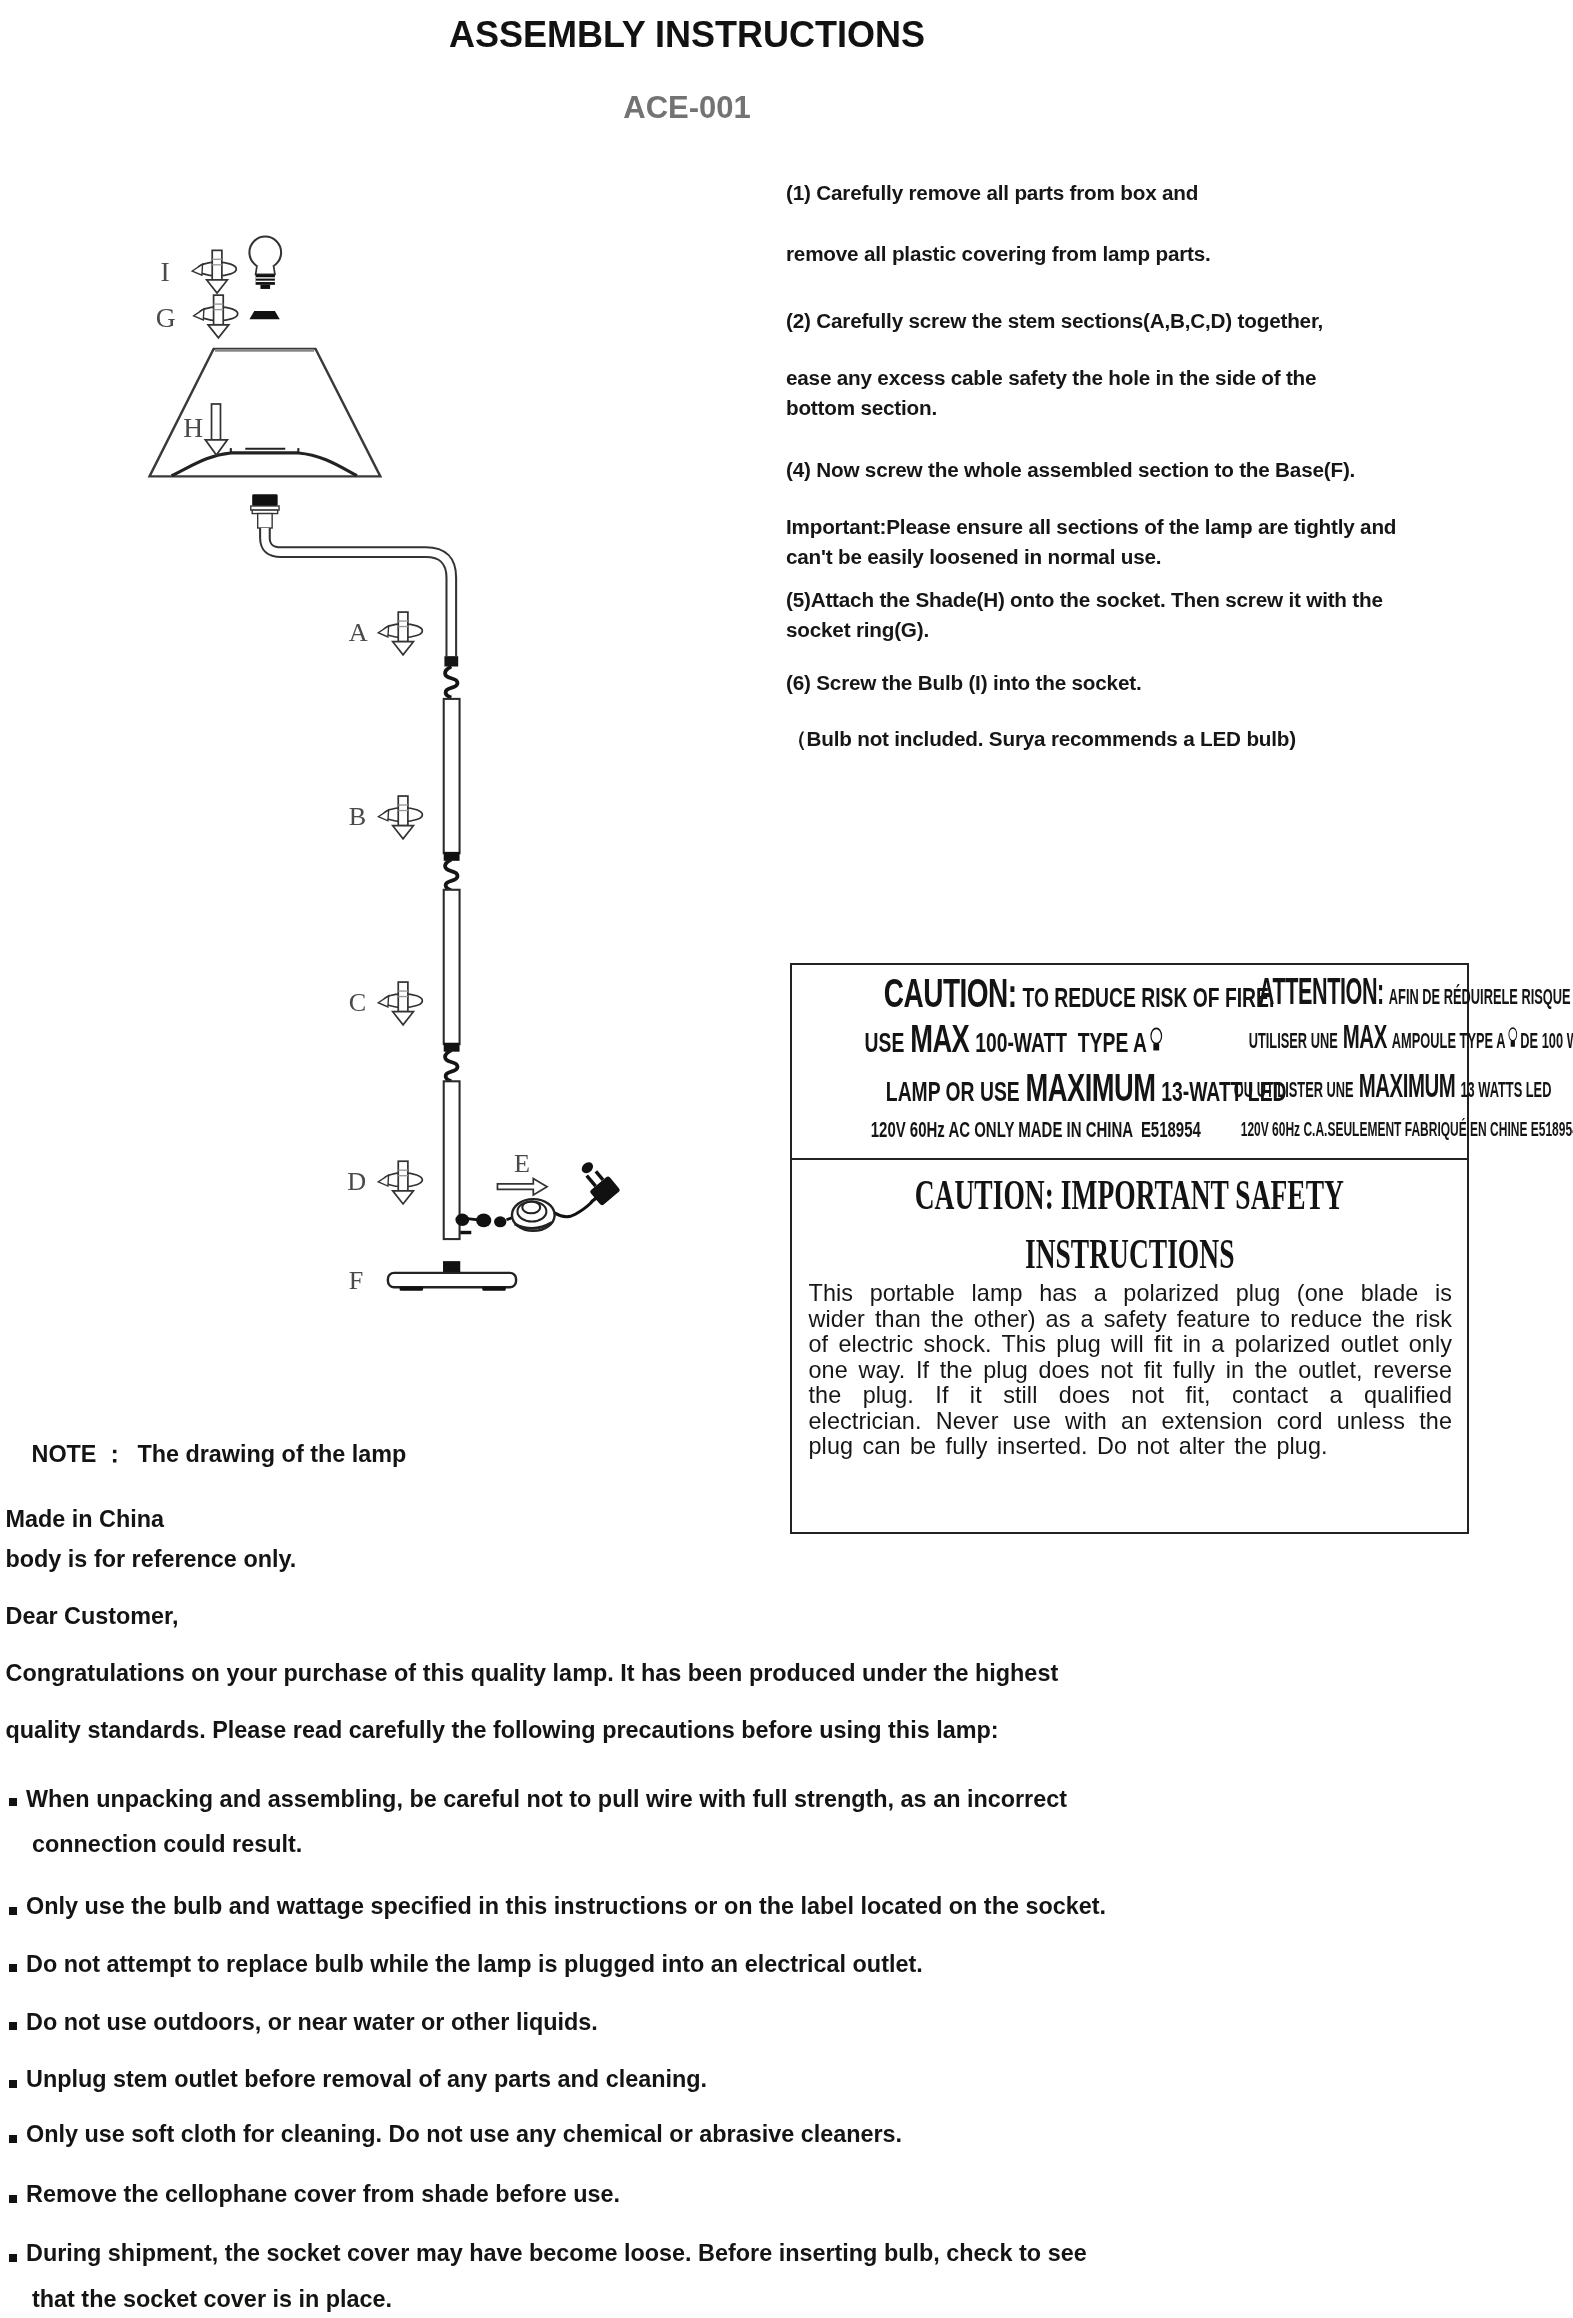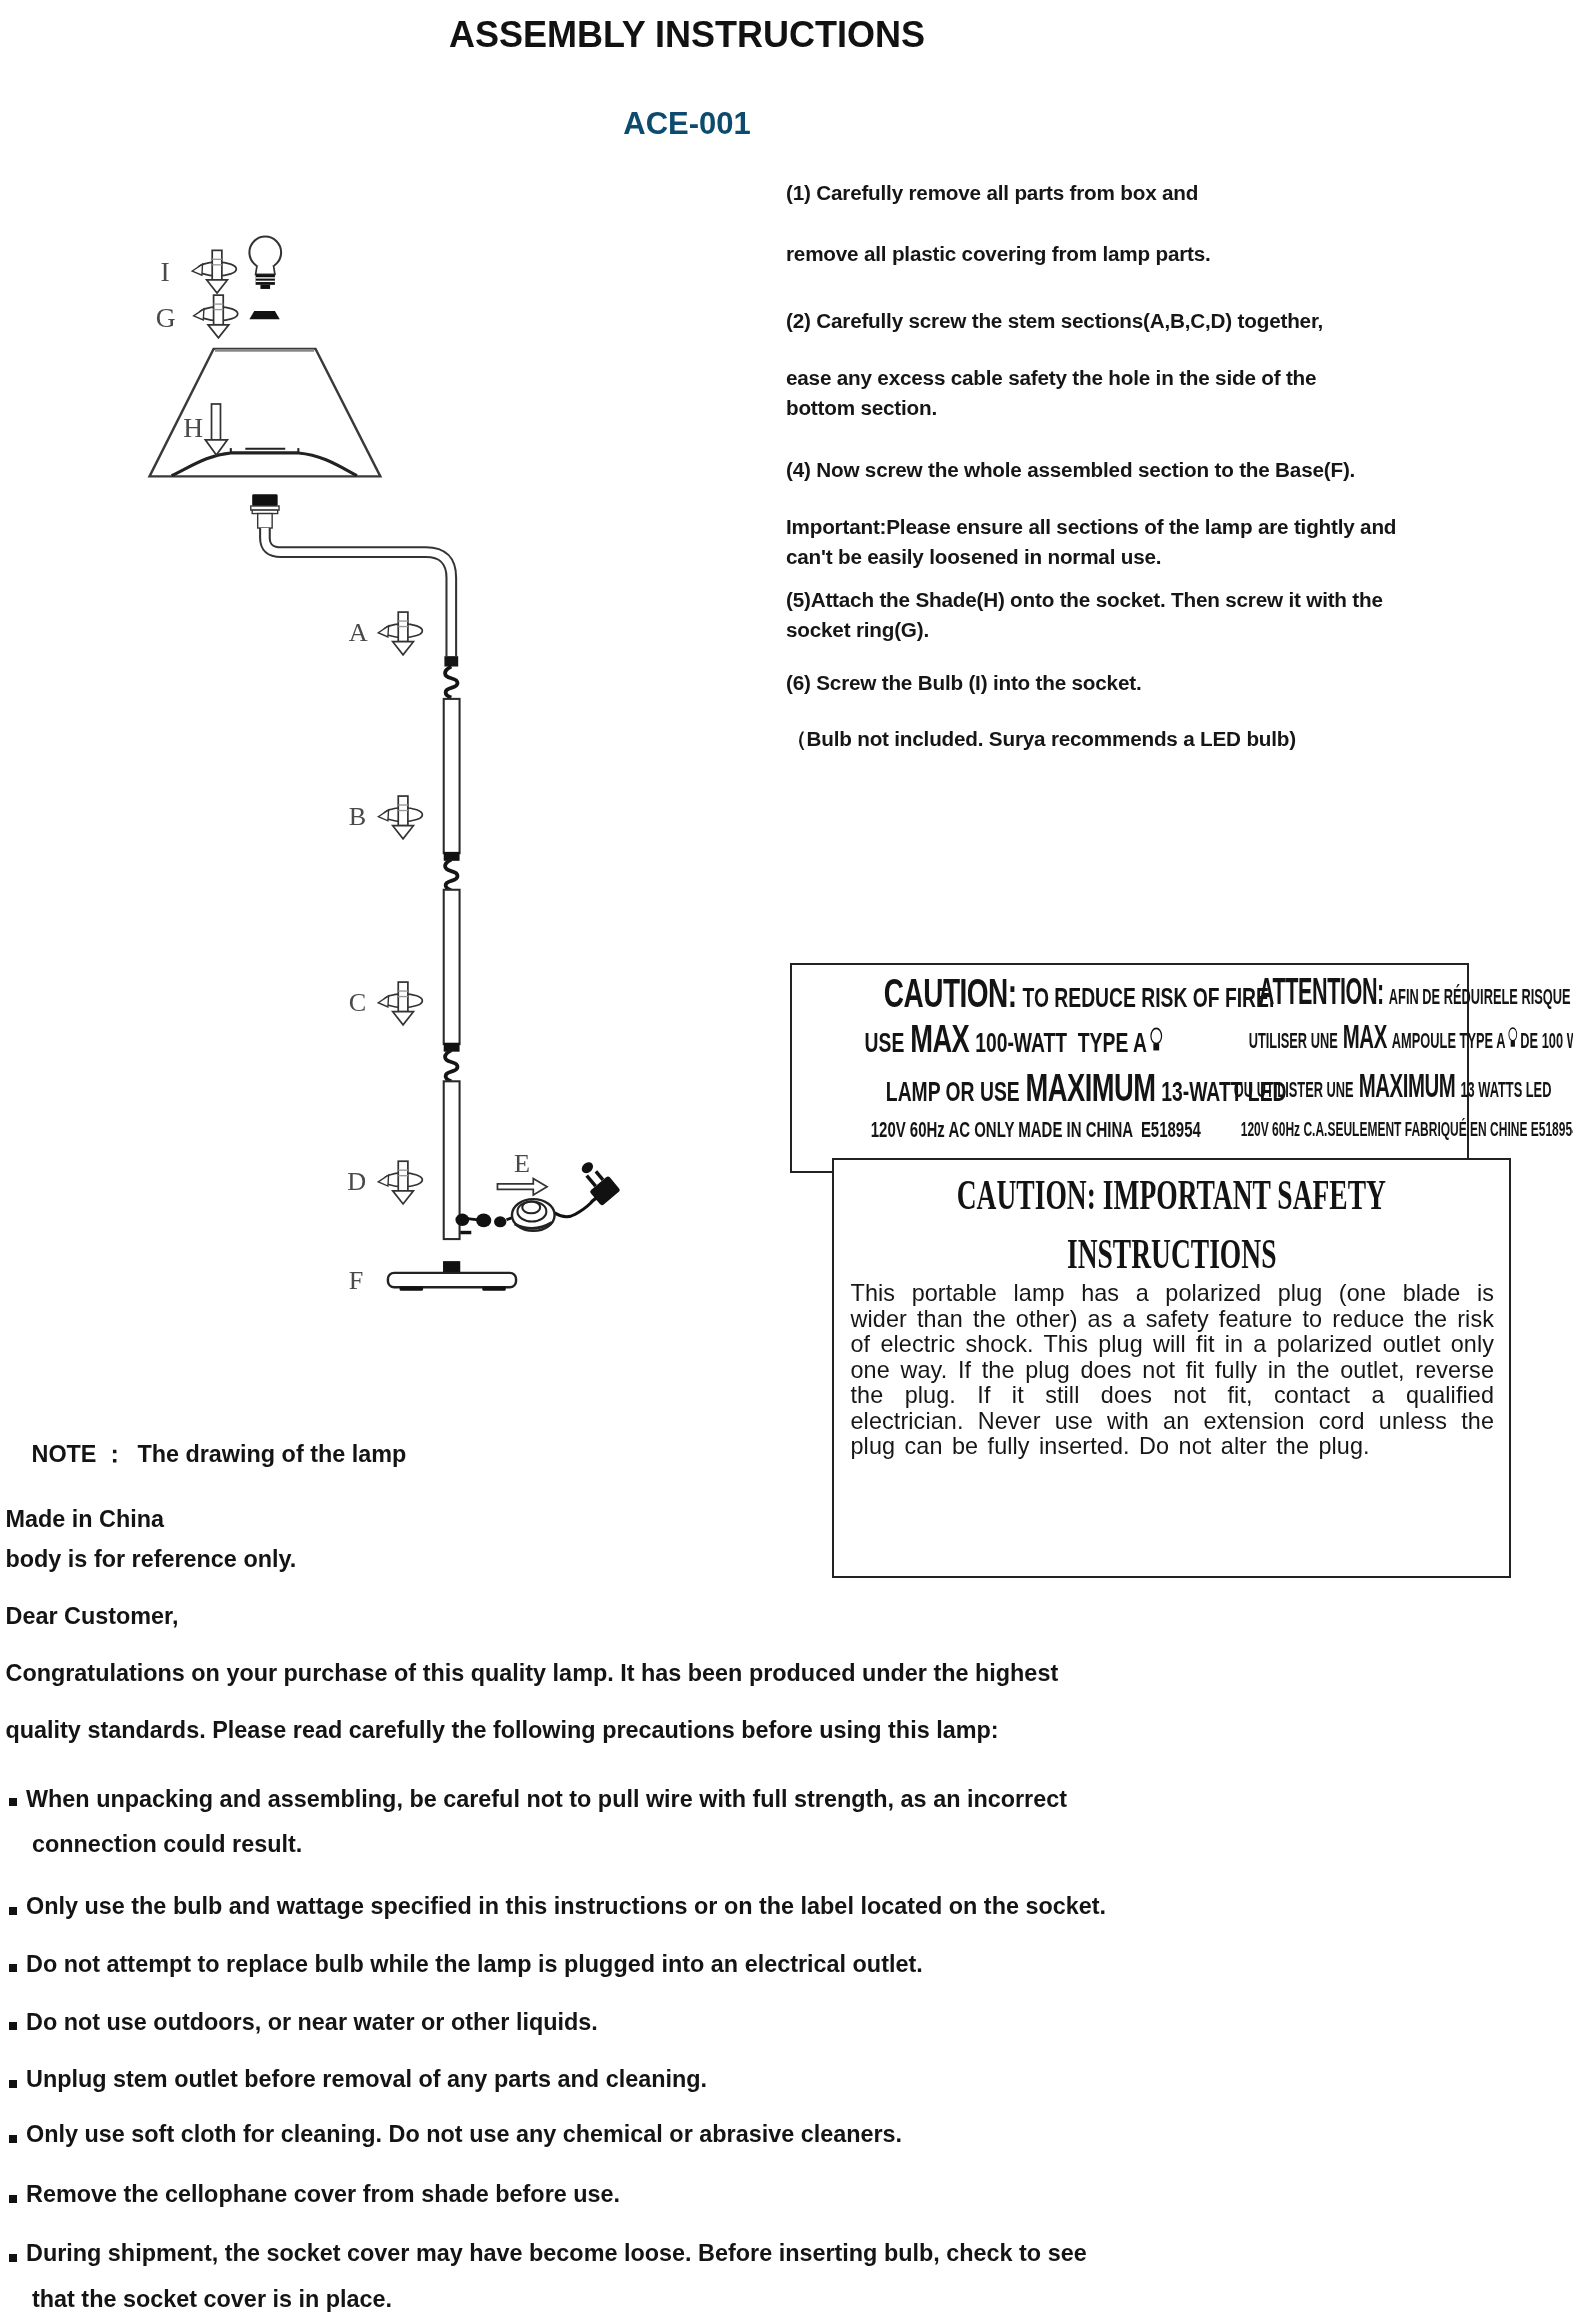--- a/index.html
+++ b/index.html
@@ -10,22 +10,22 @@
     font-family:"Liberation Sans",sans-serif;
     color:#1b1b1b;
     overflow:hidden;
   }
   
   .title{
     position:absolute;left:687px;top:13.8px;transform:translateX(-50%);
     font-size:36px;font-weight:bold;letter-spacing:0px;white-space:nowrap;color:#121212;
   }
   .model{
-    position:absolute;left:687px;top:106px;transform:translateX(-50%);
-    font-size:31px;font-weight:bold;white-space:nowrap;color:#0c4a6e;
+    position:absolute;left:687px;top:90px;transform:translateX(-50%);
+    font-size:31px;font-weight:bold;white-space:nowrap;color:#737373;
   }
   
   .step-line{
     position:absolute;left:786px;
     font-size:20.7px;font-weight:bold;letter-spacing:-0.2px;white-space:pre;color:#161616;
   }
   
   .c1{
     position:absolute;left:790px;top:963px;width:679px;height:210px;
     border:2.1px solid #222;box-sizing:border-box;background:#fff;
@@ -42,21 +42,21 @@
   .mid{font-size:27.6px;font-weight:bold;}
   .midf{font-size:21.4px;font-weight:bold;}
   .big{font-size:39px;font-weight:900;letter-spacing:-0.7px;}
   .bigf{font-size:34px;font-weight:900;letter-spacing:-0.7px;}
   .ft{font-size:21.4px;font-weight:bold;}
   .ftf{font-size:20px;font-weight:bold;}
   .gap{display:inline-block;width:8.3px;}
   .bulb-sm{position:relative;top:2.8px;margin:0 4.1px;}
   
   .c2{
-    position:absolute;left:832px;top:1158px;width:679px;height:420px;
+    position:absolute;left:790px;top:1158px;width:679px;height:376px;
     border:2.1px solid #222;box-sizing:border-box;background:#fff;
   }
   .c2h{position:absolute;width:100%;text-align:center;font-family:"Liberation Serif",serif;
        font-weight:bold;color:#131313;}
   .c2h > span{display:inline-block;transform:scaleX(0.64);white-space:nowrap;font-size:43px;}
   .c2body{
     position:absolute;top:121px;left:16.5px;right:15px;
     font-size:23.4px;line-height:25.5px;font-weight:400;color:#161616;
     text-align:justify;word-spacing:2.8px;letter-spacing:0.1px;
   }

